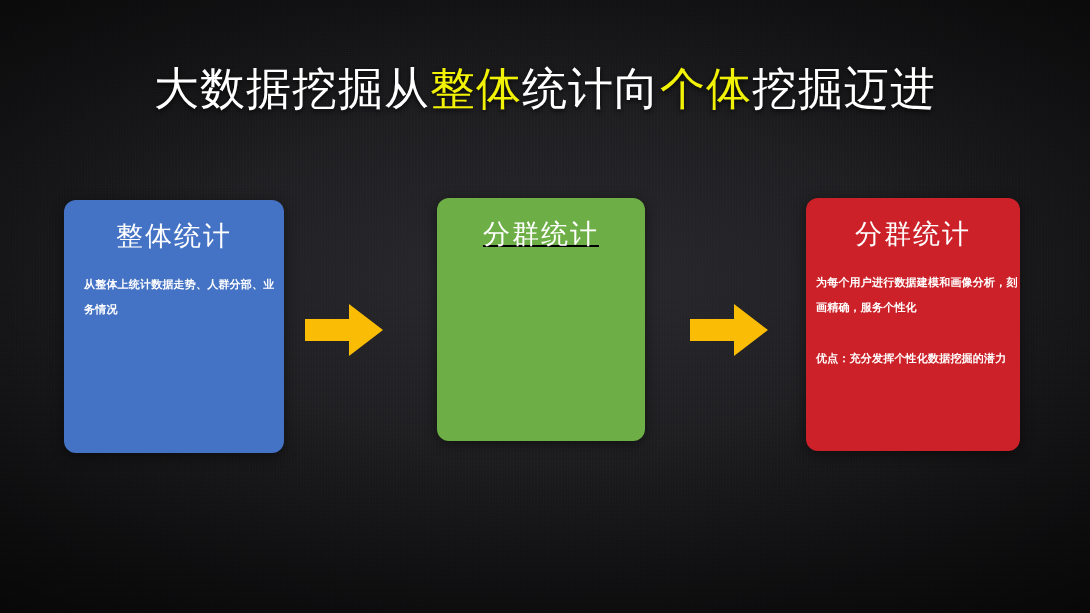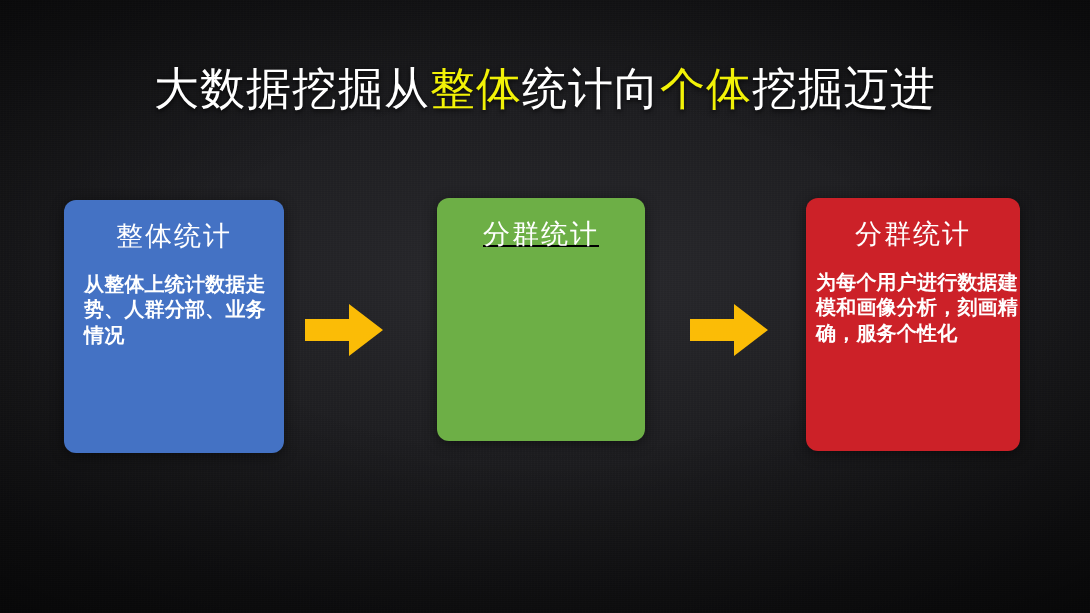--- a/index.html
+++ b/index.html
@@ -64,21 +64,21 @@
     text-align: center;
     color: #ffffff;
     font-size: 27px;
     font-weight: normal;
     font-family: "Liberation Serif", "DejaVu Serif", serif;
     letter-spacing: 2px;
     line-height: 1.1;
   }
   .card-body {
     color: #ffffff;
-    font-size: 20px;
+    font-size: 11px;
     font-weight: bold;
     line-height: 25.5px;
     letter-spacing: 0.2px;
   }
   .card-body .para { margin: 0; }
   .card-body .gap { height: 25px; }
 
   #card-overall {
     left: 64px;  top: 200px;  width: 220px; height: 253px;
     background: #4472c4;
@@ -145,15 +145,16 @@
     <svg width="78" height="56" viewBox="0 0 78 56" xmlns="http://www.w3.org/2000/svg">
       <polygon points="0,17 44,17 44,2 78,28 44,54 44,39 0,39" fill="#fbbc06"></polygon>
     </svg>
   </div>
 
   <div class="card" id="card-individual">
     <div class="card-head">分群统计</div>
     <div class="card-body">
       <p class="para">为每个用户进行数据建模和画像分析，刻画精确，服务个性化</p>
       <div class="gap"></div>
+      <p class="para">优点：充分发挥个性化数据挖掘的潜力</p>
     </div>
   </div>
 </div>
 
 </body></html>

